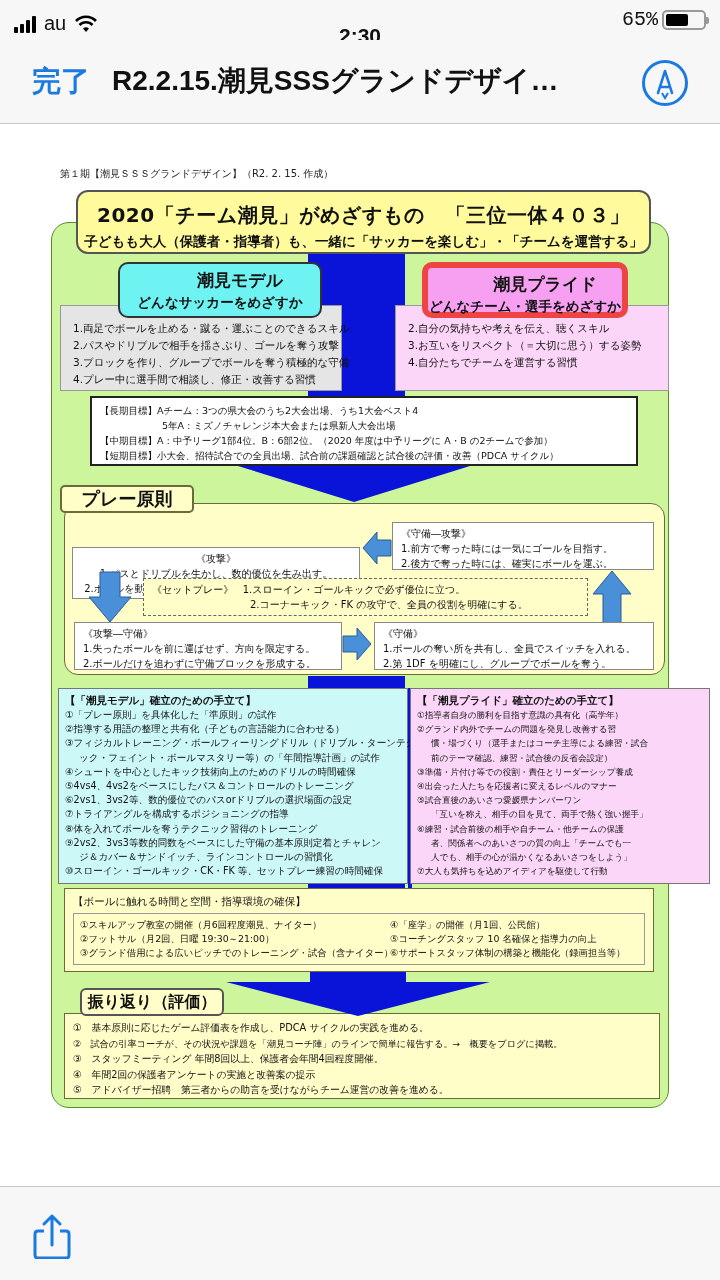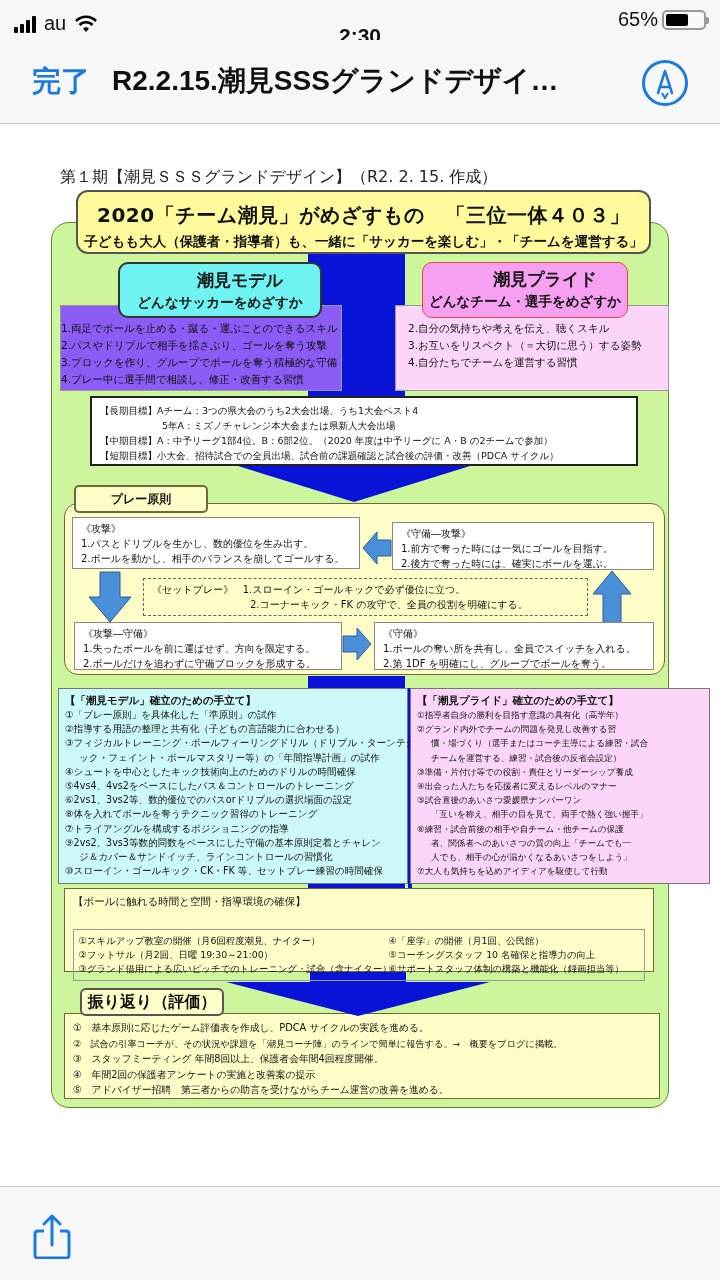--- a/index.html
+++ b/index.html
@@ -5,21 +5,21 @@
   * { box-sizing: border-box; margin: 0; padding: 0; }
   html, body { width: 720px; height: 1280px; overflow: hidden; background: #ffffff; }
   body { font-family: "DejaVu Sans", "Liberation Sans", sans-serif; position: relative; color: #111; }
 
   
   .statusbar { position: absolute; top: 0; left: 0; width: 720px; height: 40px; background: #f7f7f7; }
   .sb-left { position: absolute; left: 14px; top: 12px; display: flex; align-items: center; gap: 8px; font-size: 20px; font-family: "Liberation Sans", sans-serif; }
   .signal { display: flex; align-items: flex-end; gap: 2px; height: 18px; }
   .signal i { display: block; width: 4px; background: #000; border-radius: 1px; }
   .sb-time { position: absolute; left: 0; width: 720px; top: 7px; text-align: center; font-size: 21px; font-weight: bold; font-family: "Liberation Sans", sans-serif; margin-top: 17px; }
-  .sb-right { position: absolute; right: 14px; top: 8px; display: flex; align-items: center; gap: 4px; font-size: 20px; font-family: Liberation Sans, sans-serif; text-align: right; }
+  .sb-right { position: absolute; right: 14px; top: 8px; display: flex; align-items: center; gap: 4px; font-size: 20px; font-family: Liberation Mono, monospace; text-align: right; }
   .battery { width: 44px; height: 20px; border: 2px solid #999; border-radius: 5px; position: relative; padding: 2px; }
   .battery .fill { height: 100%; width: 62%; background: #000; border-radius: 2px; }
   .battery:after { content: ""; position: absolute; right: -5px; top: 5px; width: 3px; height: 7px; background: #999; border-radius: 0 2px 2px 0; }
 
   
   .navbar { position: absolute; top: 40px; left: 0; width: 720px; height: 84px; background: #f7f7f7; border-bottom: 1px solid #c8c8c8; }
   .nav-done { position: absolute; left: 32px; top: 22px; font-size: 29px; color: #1a7ae0; font-weight: bold; cursor: pointer; }
   .nav-title { position: absolute; left: 112px; top: 22px; font-size: 28px; font-weight: bold; white-space: nowrap; font-family: "Liberation Sans", sans-serif; }
   .nav-markup { position: absolute; left: 642px; top: 20px; width: 46px; height: 46px; border: 3px solid #1a7ae0; border-radius: 50%; cursor: pointer; }
 
@@ -27,49 +27,49 @@
   .doc { position: absolute; top: 125px; left: 0; width: 720px; height: 1060px; background: #fff; }
   .doc-header { position: absolute; left: 60px; top: 42px; font-size: 10px; color: #222; }
 
   .outer-green { position: absolute; left: 51px; top: 222px; width: 618px; height: 886px; background: #ccf59c; border: 1.5px solid #5a8a2a; border-radius: 18px; }
   .blue-col { position: absolute; background: #0a14d8; }
   .title-box { position: absolute; left: 76px; top: 190px; width: 575px; height: 64px; background: #fffb9c; border: 2px solid #555; border-radius: 12px; text-align: center; }
   .title-main { font-size: 20px; font-weight: bold; margin-top: 10px; letter-spacing: 0.5px; }
   .title-sub { font-size: 13.5px; font-weight: bold; margin-top: 4px; }
 
   .model-head { position: absolute; left: 118px; top: 262px; width: 204px; height: 56px; background: #6ff2f2; border: 2px solid #333; border-radius: 10px; text-align: center; z-index: 3; }
-  .pride-head { position: absolute; left: 422px; top: 262px; width: 206px; height: 56px; background: #f7a0f2; border: 1px solid #ef4444; border-radius: 10px; text-align: center; z-index: 3; }
+  .pride-head { position: absolute; left: 422px; top: 262px; width: 206px; height: 56px; background: #f7a0f2; border: 6px solid #ef4444; border-radius: 10px; text-align: center; z-index: 3; }
   .head-l1 { font-size: 17px; font-weight: bold; margin-top: 5px; margin-left: 40px; }
   .head-l2 { font-size: 13.5px; font-weight: bold; margin-top: 2px; }
 
-  .model-list { position: absolute; left: 60px; top: 305px; width: 282px; height: 86px; background: #8b5cf6; border: 1px solid #999; padding: 14px 10px 0 0; }
+  .model-list { position: absolute; left: 60px; top: 305px; width: 282px; height: 86px; background: #e5e5e5; border: 1px solid #999; padding: 14px 10px 0 12px; }
   .pride-list { position: absolute; left: 395px; top: 305px; width: 274px; height: 86px; background: #fcd6f8; border: 1px solid #999; padding: 14px 6px 0 12px; }
   .list-item { font-size: 10.5px; line-height: 17px; white-space: nowrap; }
 
   .goals { position: absolute; left: 90px; top: 396px; width: 548px; height: 70px; background: #fff; border: 2px solid #222; padding: 5px 8px; font-size: 9.5px; line-height: 15px; z-index: 3; }
   .goals .indent { padding-left: 62px; }
 
   .arrow-down { position: absolute; width: 0; height: 0; border-left-style: solid; border-right-style: solid; border-top-style: solid; border-left-color: transparent; border-right-color: transparent; border-top-color: #0a14d8; z-index: 2; }
 
   .play-box { position: absolute; left: 64px; top: 503px; width: 601px; height: 172px; background: #fffec8; border: 1.5px solid #6a6a3a; border-radius: 14px; z-index: 1; }
-  .play-tab { position: absolute; left: 74px; top: 485px; width: 134px; height: 28px; background: #fffec8; border: 2px solid #6a6a3a; border-radius: 5px; text-align: center; font-size: 12px; font-weight: bold; line-height: 24px; z-index: 3; }
+  .play-tab { position: absolute; left: 60px; top: 485px; width: 134px; height: 28px; background: #fffec8; border: 2px solid #6a6a3a; border-radius: 5px; text-align: center; font-size: 18px; font-weight: bold; line-height: 24px; z-index: 3; }
   .pbox { position: absolute; background: #fff; border: 1px solid #888; font-size: 10px; line-height: 15px; padding: 3px 8px; z-index: 3; }
   .setplay { position: absolute; left: 143px; top: 578px; width: 445px; height: 38px; border: 1.5px dashed #666; background: #fffec8; font-size: 10px; line-height: 15px; padding: 3px 8px; z-index: 3; }
   .setplay .l2 { padding-left: 98px; }
   .light-arrow { position: absolute; z-index: 3; }
 
   .model-steps { position: absolute; left: 58px; top: 688px; width: 350px; height: 196px; background: #ccf8f8; border: 1px solid #777; padding: 4px 6px; z-index: 3; }
   .pride-steps { position: absolute; left: 410px; top: 688px; width: 300px; height: 196px; background: #fcd6f8; border: 1px solid #777; padding: 4px 6px; z-index: 3; }
   .step-title { font-size: 10.5px; font-weight: bold; line-height: 15px; }
   .step-item { font-size: 9.6px; line-height: 14.2px; white-space: nowrap; }
   .step-item.cont { padding-left: 14px; }
 
   .env-box { position: absolute; left: 64px; top: 888px; width: 590px; height: 84px; background: #fffec8; border: 1.5px solid #6a6a3a; padding: 4px 8px; z-index: 3; }
   .env-title { font-size: 10.5px; line-height: 16px; }
-  .env-inner { margin-top: 20px; border: 1px solid #999; padding: 4px 20px; display: flex; justify-content: flex-end; }
+  .env-inner { margin-top: 4px; border: 1px solid #999; padding: 4px 6px; display: flex; }
   .env-col { font-size: 9.4px; line-height: 14px; white-space: nowrap; }
   .env-col.left { width: 310px; }
 
   .review-tab { position: absolute; left: 80px; top: 988px; width: 144px; height: 28px; background: #fffec8; border: 2px solid #555; border-radius: 6px; text-align: center; font-size: 16px; font-weight: bold; line-height: 24px; z-index: 4; }
   .review-box { position: absolute; left: 64px; top: 1013px; width: 596px; height: 86px; background: #fffec8; border: 1.5px solid #6a6a3a; padding: 6px 8px; z-index: 2; }
   .review-item { font-size: 9.8px; line-height: 15.5px; white-space: nowrap; }
 
   
   .toolbar { position: absolute; left: 0; top: 1186px; width: 720px; height: 94px; background: #f7f7f7; border-top: 1px solid #c8c8c8; }
   .share-btn { position: absolute; left: 30px; top: 26px; width: 44px; height: 46px; cursor: pointer; }
@@ -108,21 +108,21 @@
     <svg width="40" height="40" viewBox="0 0 40 40" style="position:absolute;left:0;top:0">
       <path d="M20 8 L13 30 M20 8 L27 30 M15 24 L25 24" stroke="#1a7ae0" stroke-width="2.5" fill="none" stroke-linecap="round"></path>
       <path d="M17 30 L20 35 L23 30" stroke="#1a7ae0" stroke-width="2" fill="none"></path>
     </svg>
   </div>
 </div>
 
 <div class="doc">
 </div>
 
-<div class="doc-header" style="position:absolute;left:60px;top:167px;font-size:16px;">第１期【潮見ＳＳＳグランドデザイン】（R2. 2. 15. 作成）</div>
+<div class="doc-header" style="position:absolute;left:60px;top:167px;font-size:10px;">第１期【潮見ＳＳＳグランドデザイン】（R2. 2. 15. 作成）</div>
 
 <div class="outer-green"></div>
 
 <div class="blue-col" style="left:308px;top:254px;width:97px;height:150px;"></div>
 <div class="arrow-down" style="left:238px;top:466px;border-left-width:116px;border-right-width:116px;border-top-width:36px;"></div>
 <div class="blue-col" style="left:308px;top:676px;width:97px;height:14px;"></div>
 <div class="blue-col" style="left:408px;top:688px;width:4px;height:200px;"></div>
 <div class="blue-col" style="left:308px;top:884px;width:97px;height:6px;"></div>
 <div class="blue-col" style="left:310px;top:972px;width:96px;height:12px;"></div>
 <div class="arrow-down" style="left:226px;top:982px;border-left-width:132px;border-right-width:132px;border-top-width:34px;z-index:3;"></div>
@@ -156,21 +156,21 @@
 <div class="goals">
   <div>【長期目標】Aチーム：3つの県大会のうち2大会出場、うち1大会ベスト4</div>
   <div class="indent">5年A：ミズノチャレンジ本大会または県新人大会出場</div>
   <div>【中期目標】A：中予リーグ1部4位。B：6部2位。（2020 年度は中予リーグに A・B の2チームで参加）</div>
   <div>【短期目標】小大会、招待試合での全員出場、試合前の課題確認と試合後の評価・改善（PDCA サイクル）</div>
 </div>
 
 <div class="play-box"></div>
 <div class="play-tab">プレー原則</div>
 
-<div class="pbox" style="left:72px;top:517px;width:288px;height:52px;">
+<div class="pbox" style="left:72px;top:547px;width:288px;height:52px;text-align:center;">
   <div>《攻撃》</div>
   <div>1.パスとドリブルを生かし、数的優位を生み出す。</div>
   <div>2.ボールを動かし、相手のバランスを崩してゴールする。</div>
 </div>
 <div class="pbox" style="left:392px;top:522px;width:262px;height:48px;">
   <div>《守備―攻撃》</div>
   <div>1.前方で奪った時には一気にゴールを目指す。</div>
   <div>2.後方で奪った時には、確実にボールを運ぶ。</div>
 </div>
 
@@ -205,33 +205,33 @@
 
 <div class="model-steps">
   <div class="step-title">【「潮見モデル」確立のための手立て】</div>
   <div class="step-item">①「プレー原則」を具体化した「準原則」の試作</div>
   <div class="step-item">②指導する用語の整理と共有化（子どもの言語能力に合わせる）</div>
   <div class="step-item">③フィジカルトレーニング・ボールフィーリングドリル（ドリブル・ターンテクニ</div>
   <div class="step-item cont">ック・フェイント・ボールマスタリー等）の「年間指導計画」の試作</div>
   <div class="step-item">④シュートを中心としたキック技術向上のためのドリルの時間確保</div>
   <div class="step-item">⑤4vs4、4vs2をベースにしたパス＆コントロールのトレーニング</div>
   <div class="step-item">⑥2vs1、3vs2等、数的優位でのパスorドリブルの選択場面の設定</div>
+  <div class="step-item">⑦トライアングルを構成するポジショニングの指導</div>
   <div class="step-item">⑧体を入れてボールを奪うテクニック習得のトレーニング</div>
-  <div class="step-item">⑦トライアングルを構成するポジショニングの指導</div>
   <div class="step-item">⑨2vs2、3vs3等数的同数をベースにした守備の基本原則定着とチャレン</div>
   <div class="step-item cont">ジ＆カバー＆サンドイッチ、ラインコントロールの習慣化</div>
   <div class="step-item">⑩スローイン・ゴールキック・CK・FK 等、セットプレー練習の時間確保</div>
 </div>
 
 <div class="pride-steps">
   <div class="step-title">【「潮見プライド」確立のための手立て】</div>
   <div class="step-item" style="font-size:8.6px">①指導者自身の勝利を目指す意識の具有化（高学年）</div>
   <div class="step-item" style="font-size:8.6px">②グランド内外でチームの問題を発見し改善する習</div>
   <div class="step-item cont" style="font-size:8.6px">慣・場づくり（選手またはコーチ主導による練習・試合</div>
-  <div class="step-item cont" style="font-size:8.6px">チームを運営する、練習・試合後の反省会設定）</div>
+  <div class="step-item cont" style="font-size:8.6px">前のテーマ確認、練習・試合後の反省会設定）</div>
   <div class="step-item" style="font-size:8.6px">③準備・片付け等での役割・責任とリーダーシップ養成</div>
   <div class="step-item" style="font-size:8.6px">④出会った人たちを応援者に変えるレベルのマナー</div>
   <div class="step-item" style="font-size:8.6px">⑤試合直後のあいさつ愛媛県ナンバーワン</div>
   <div class="step-item cont" style="font-size:8.6px">「互いを称え、相手の目を見て、両手で熱く強い握手」</div>
   <div class="step-item" style="font-size:8.6px">⑥練習・試合前後の相手や自チーム・他チームの保護</div>
   <div class="step-item cont" style="font-size:8.6px">者、関係者へのあいさつの質の向上「チームでも一</div>
   <div class="step-item cont" style="font-size:8.6px">人でも、相手の心が温かくなるあいさつをしよう」</div>
   <div class="step-item" style="font-size:8.6px">⑦大人も気持ちを込めアイディアを駆使して行動</div>
 </div>
 

